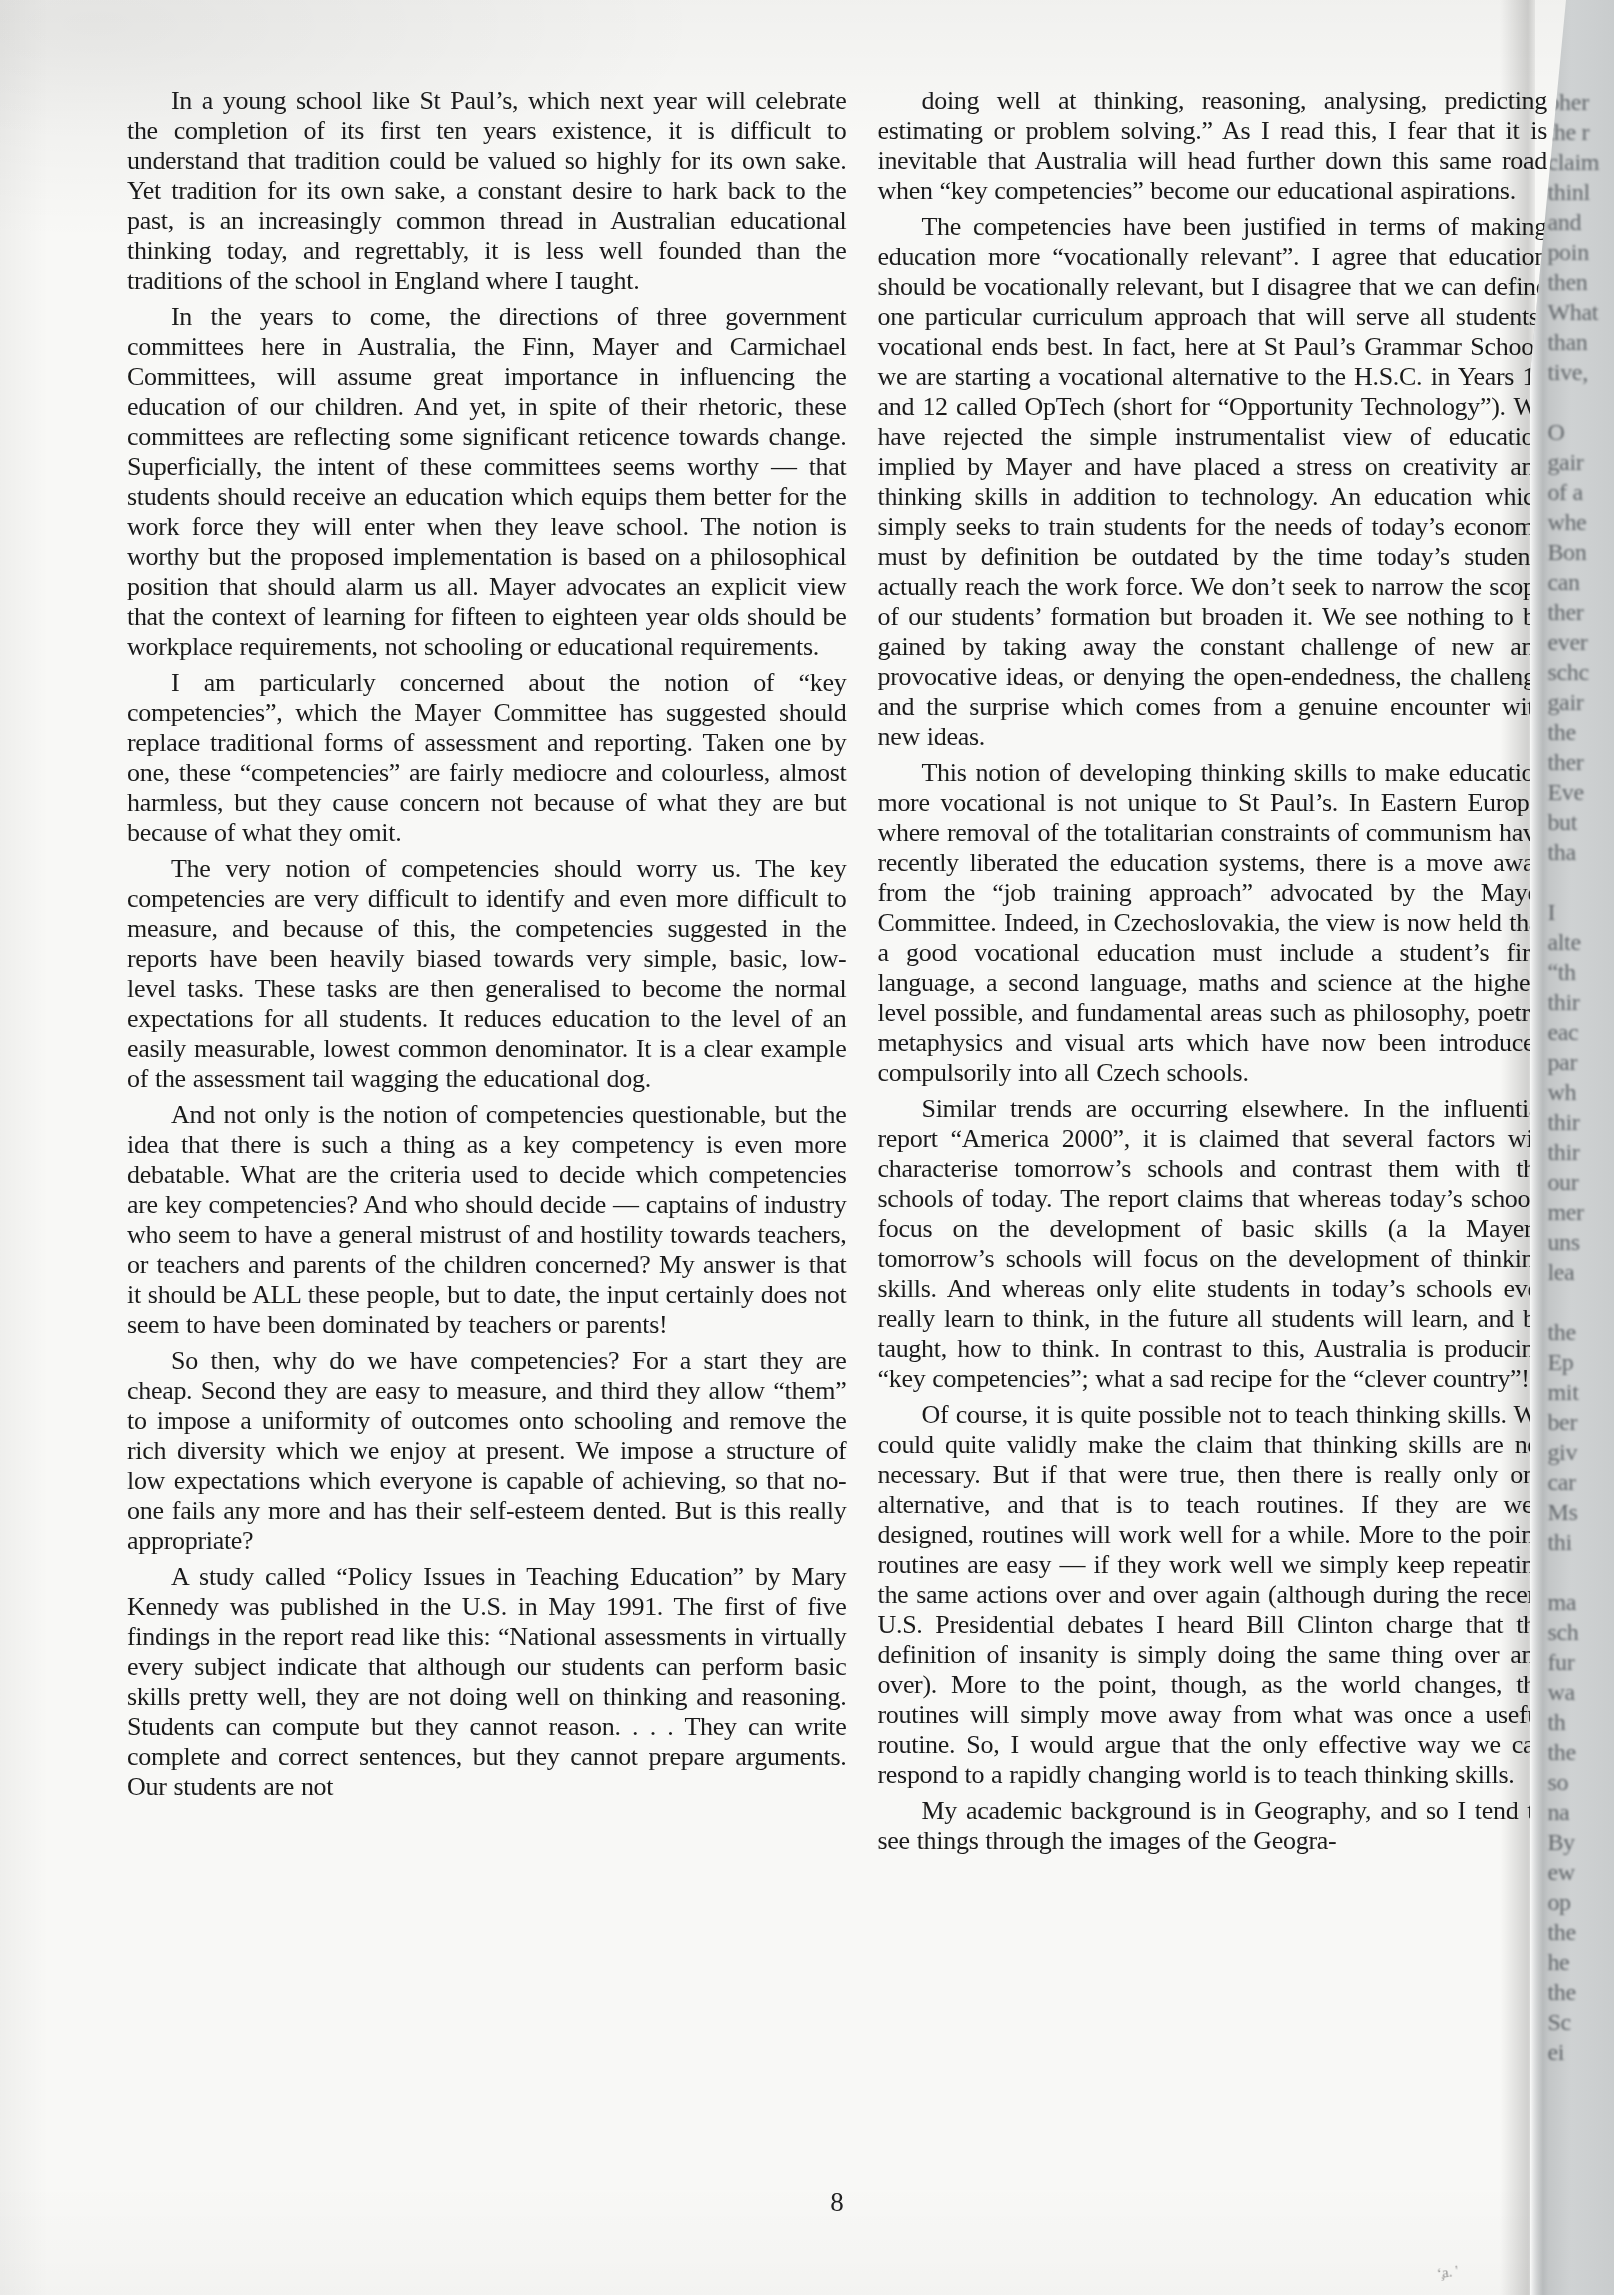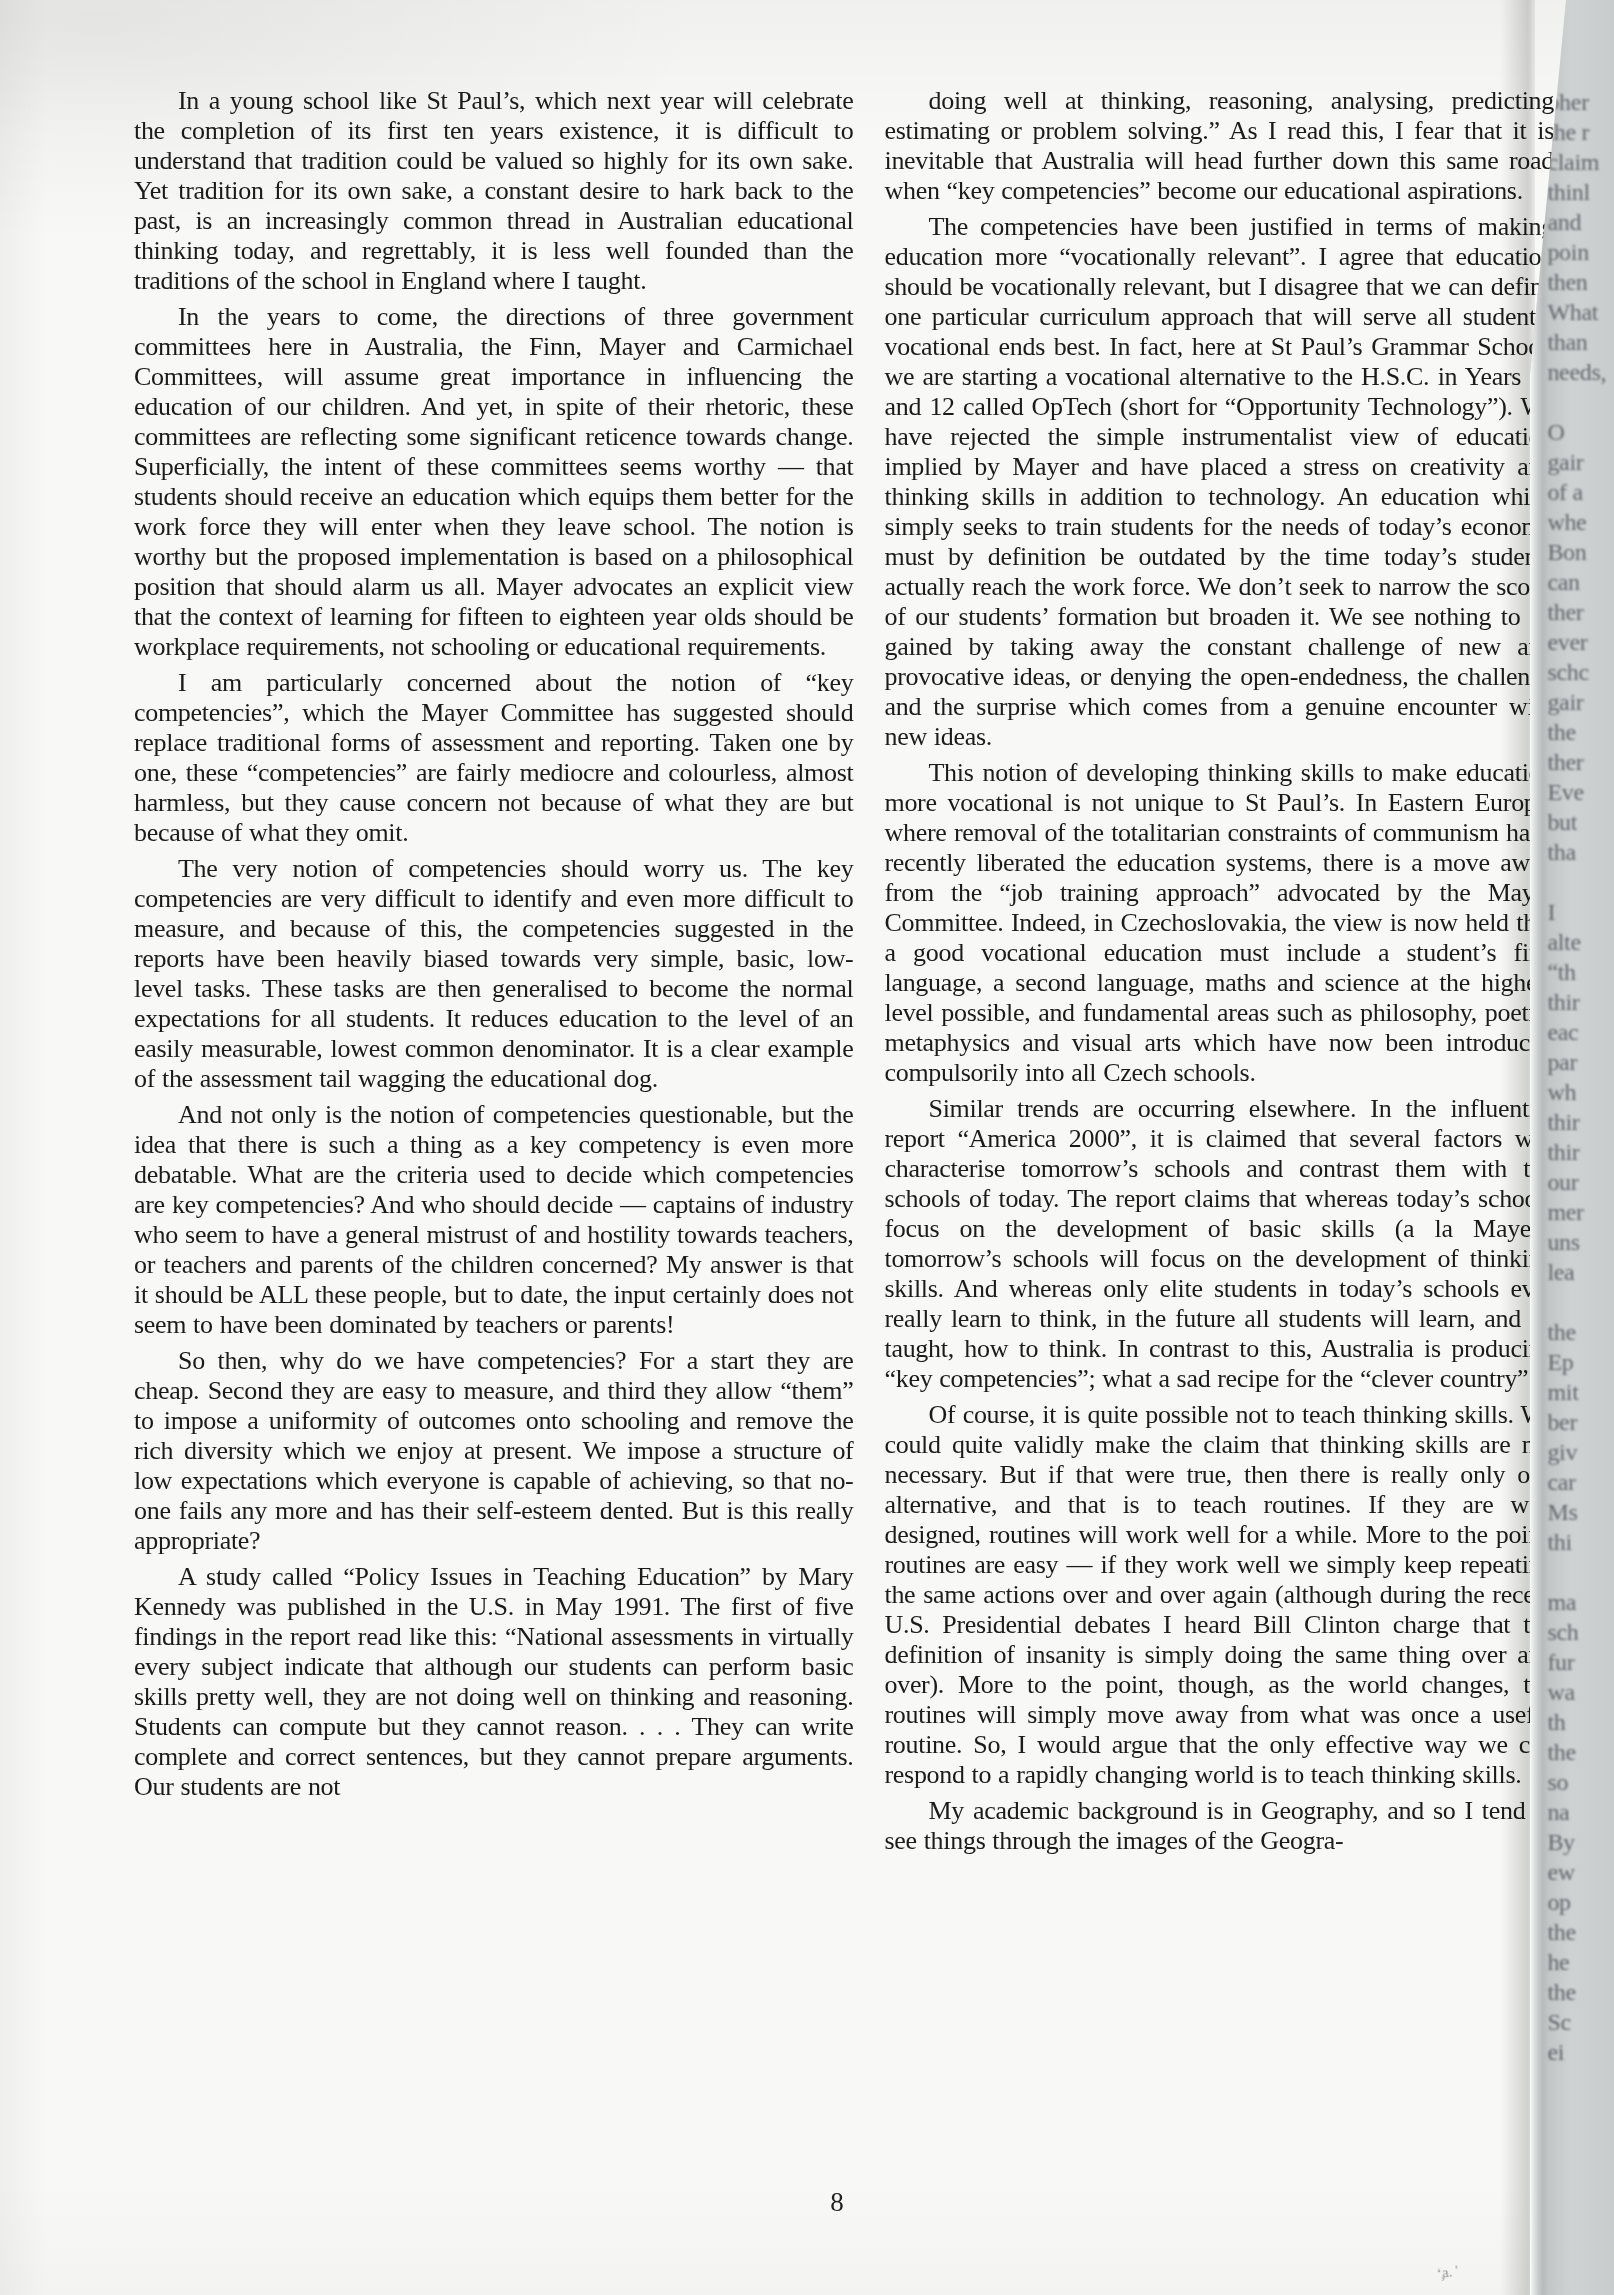--- a/index.html
+++ b/index.html
@@ -19,21 +19,21 @@
     left: 0; top: 0; right: 0; bottom: 0;
     background:
       radial-gradient(936px 334px at 6% 1%, rgba(0,0,0,0.055), rgba(0,0,0,0) 65%),
       linear-gradient(90deg, rgba(0,0,0,0.04), rgba(0,0,0,0) 3%),
       linear-gradient(180deg, rgba(0,0,0,0.03), rgba(0,0,0,0) 6%),
       linear-gradient(0deg, rgba(0,0,0,0.02), rgba(0,0,0,0) 5%);
     pointer-events: none;
   }
   .columns {
     position: absolute;
-    left: 134px;
+    left: 127px;
     top: 86px;
     width: 1420px;
     display: flex;
     gap: 31px;
     font-family: Liberation Serif, serif;
   }
   .col {
     color: #1b1b1b;
     font-size: 26px;
     line-height: 30px;
@@ -146,21 +146,21 @@
     <div class="edge-fragments">
         <span>pher</span>
         <span>the r</span>
         <span>claim</span>
         <span>thinl</span>
         <span>and</span>
         <span>poin</span>
         <span>then</span>
         <span>What</span>
         <span>than</span>
-        <span>needs,</span>
+        <span>tive,</span>
         <span></span>
         <span>O</span>
         <span>gair</span>
         <span>of a</span>
         <span>whe</span>
         <span>Bon</span>
         <span>can</span>
         <span>ther</span>
         <span>ever</span>
         <span>schc</span>

